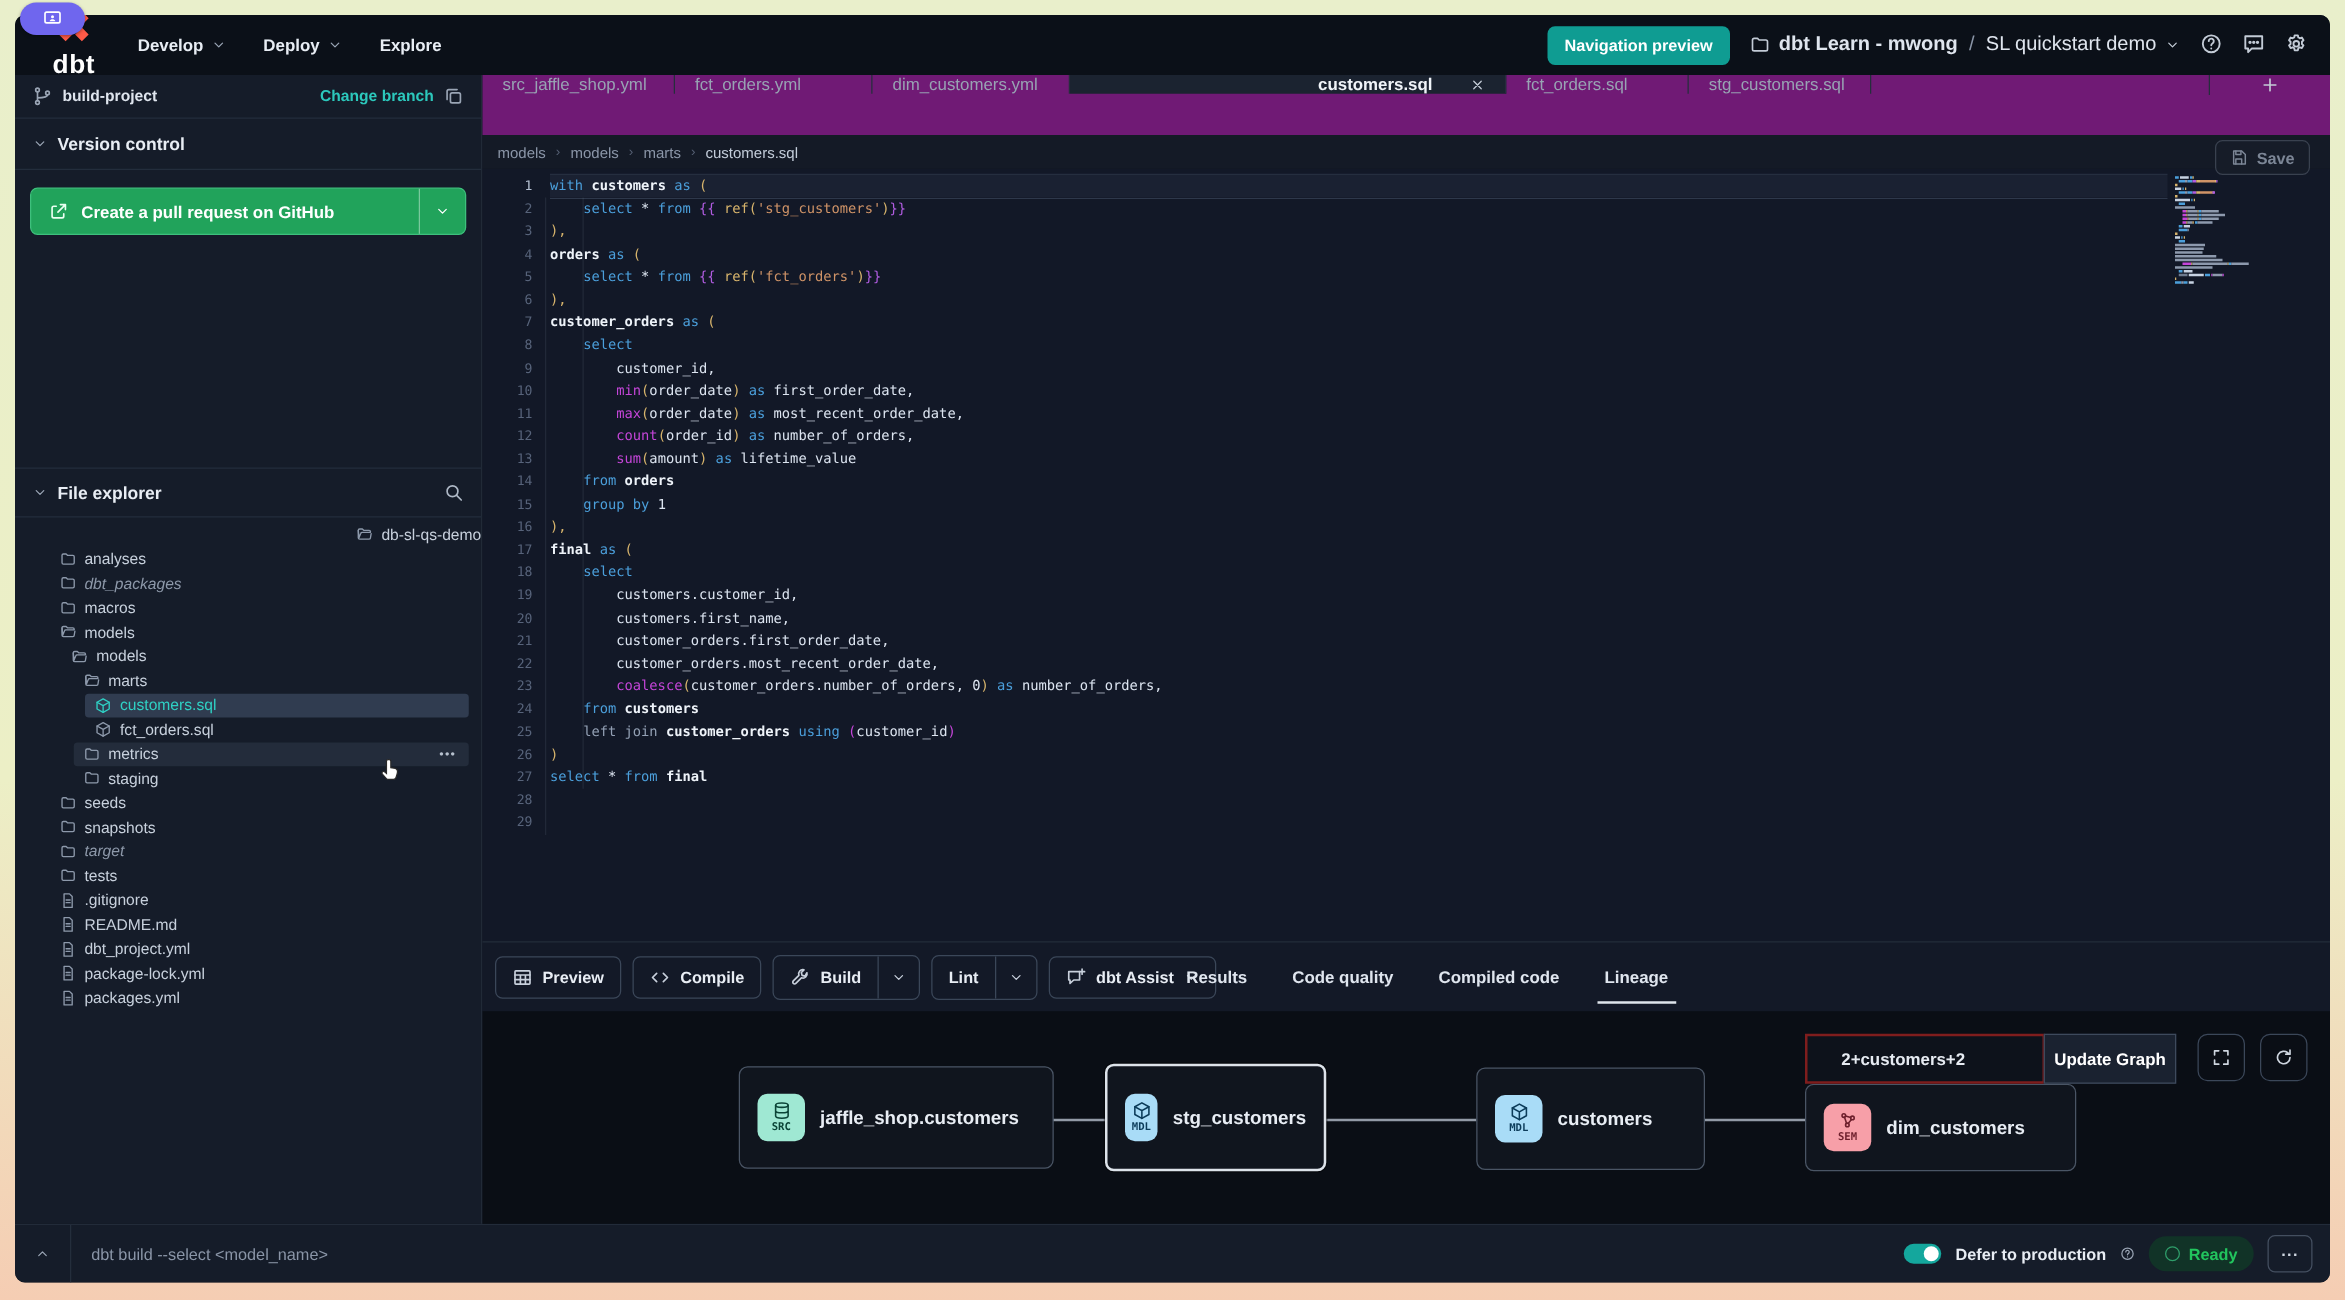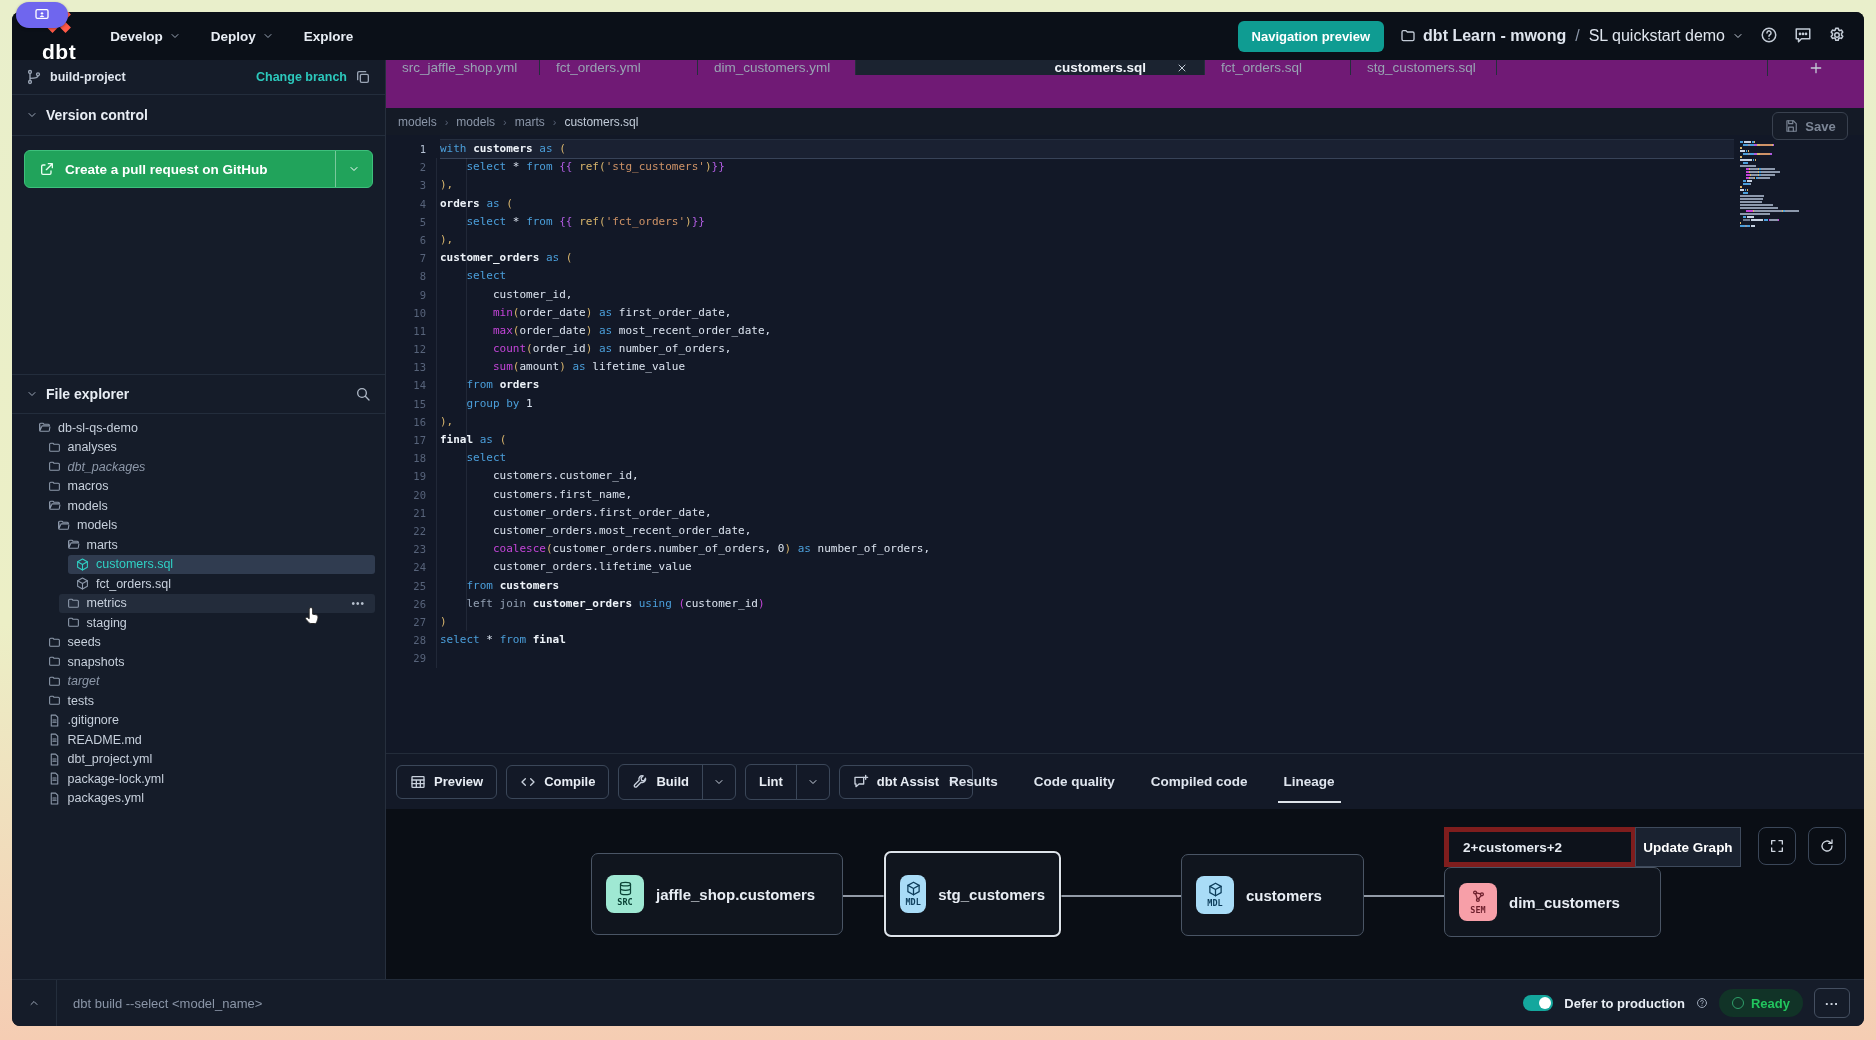--- a/index.html
+++ b/index.html
@@ -120,22 +120,22 @@
   .lineage{height:170px;flex:0 0 170px;background:#0a0e15;position:relative;}
   .lnode{position:absolute;background:#10151e;border:1px solid #4a5565;border-radius:7px;
     display:flex;align-items:center;gap:12px;padding:0 14px;cursor:pointer;}
   .lnode.sel{border:2px solid #dde3ea;box-shadow:0 0 0 1px rgba(0,0,0,.4);}
   .badge{width:38px;height:38px;border-radius:8px;display:flex;flex-direction:column;align-items:center;justify-content:center;gap:1px;}
   .badge svg{width:15px;height:15px;}
   .badge .blabel{font-size:8.5px;font-weight:bold;font-family:"DejaVu Sans Mono",monospace;}
   .lname{font-size:15px;font-weight:bold;color:#e8edf4;white-space:nowrap;}
   .edge{position:absolute;height:2px;background:#aab3c0;opacity:.85;}
   .lin-input{position:absolute;left:1058px;top:18px;width:192px;height:40px;box-sizing:border-box;
-    background:#0d121b;border:5px solid #7f1d1d;color:#e6ebf2;font-size:13.5px;font-weight:bold;
-    font-family:inherit;padding:0 14px;outline:none;}
+    background:#0d121b;border:2px solid #7f1d1d;color:#e6ebf2;font-size:13.5px;font-weight:bold;
+    font-family:inherit;padding:0 27px;outline:none;}
   .upd-btn{position:absolute;left:1249px;top:18px;width:106px;height:40px;background:#1a2230;
     border:1px solid #3e4a5c;color:#fff;font-size:13.5px;font-weight:bold;font-family:inherit;cursor:pointer;}
   .sq-btn{position:absolute;top:18px;width:38px;height:38px;background:transparent;border:1px solid #3b4759;
     border-radius:8px;color:#cfd6e0;display:flex;align-items:center;justify-content:center;cursor:pointer;}
   .sq-btn svg{width:16px;height:16px;}
   
   .statusbar{height:46px;flex:0 0 46px;background:#151c29;border-top:1px solid #222b39;
     display:flex;align-items:center;}
   .sb-caret{width:44px;height:100%;background:none;border:none;color:#9aa5b5;cursor:pointer;display:flex;align-items:center;justify-content:center;}
   .sb-div{width:1px;height:100%;background:#242e3c;}
@@ -292,21 +292,21 @@
           </span>
         <span>File explorer</span>
         <span class="ic search">
             <svg viewBox="0 0 24 24" fill="none" stroke="currentColor" stroke-width="2" stroke-linecap="round" stroke-linejoin="round">
               <circle cx="10.5" cy="10.5" r="6.5"></circle>
               <path d="M15.5 15.5 21 21"></path>
             </svg>
           </span>
       </div>
       <div class="tree" id="tree">
-          <div class="trow" style="padding-left: 26px;">
+          <div class="trow" style="padding-left: 26px; justify-content: flex-end;">
             <span class="ic tic">
               <svg viewBox="0 0 24 24" fill="none" stroke="currentColor" stroke-width="2" stroke-linecap="round" stroke-linejoin="round">
                 <path d="M3 6a2 2 0 0 1 2-2h4l2 2h8a2 2 0 0 1 2 2v1H8.6a2 2 0 0 0-1.9 1.4L4 17z"></path>
                 <path d="M3 6v11a2 2 0 0 0 2 2h14a2 2 0 0 0 2-2l1-6"></path>
               </svg>
             </span>
             <span class="tlabel">db-sl-qs-demo</span>
           </div>
           <div class="trow" style="padding-left: 35.5px;">
             <span class="ic tic">
@@ -574,21 +574,20 @@
             <div class="cl"><span class="tok-t">    </span><span class="tok-k">from</span><span class="tok-t"> </span><span class="tok-n">orders</span></div>
             <div class="cl"><span class="tok-t">    </span><span class="tok-k">group by</span><span class="tok-t"> 1</span></div>
             <div class="cl"><span class="tok-b">),</span></div>
             <div class="cl"><span class="tok-n">final</span><span class="tok-t"> </span><span class="tok-k">as</span><span class="tok-t"> </span><span class="tok-b">(</span></div>
             <div class="cl"><span class="tok-t">    </span><span class="tok-k">select</span></div>
             <div class="cl"><span class="tok-t">        customers.customer_id,</span></div>
             <div class="cl"><span class="tok-t">        customers.first_name,</span></div>
             <div class="cl"><span class="tok-t">        customer_orders.first_order_date,</span></div>
             <div class="cl"><span class="tok-t">        customer_orders.most_recent_order_date,</span></div>
             <div class="cl"><span class="tok-t">        </span><span class="tok-f">coalesce</span><span class="tok-b">(</span><span class="tok-t">customer_orders.number_of_orders, 0</span><span class="tok-b">)</span><span class="tok-t"> </span><span class="tok-k">as</span><span class="tok-t"> number_of_orders,</span></div>
-            <div class="cl"><span class="tok-t">        customer_orders.lifetime_value</span></div>
             <div class="cl"><span class="tok-t">    </span><span class="tok-k">from</span><span class="tok-t"> </span><span class="tok-n">customers</span></div>
             <div class="cl"><span class="tok-t">    </span><span class="tok-d">left join</span><span class="tok-t"> </span><span class="tok-n">customer_orders</span><span class="tok-t"> </span><span class="tok-k">using</span><span class="tok-t"> </span><span class="tok-f">(</span><span class="tok-t">customer_id</span><span class="tok-f">)</span></div>
             <div class="cl"><span class="tok-b">)</span></div>
             <div class="cl"><span class="tok-k">select</span><span class="tok-t"> * </span><span class="tok-k">from</span><span class="tok-t"> </span><span class="tok-n">final</span></div>
           </div>
         <div class="vguide" style="left:50px;height:510px;"></div>
         <div class="vguide" style="left:80px;height:473px;"></div>
         <div class="minimap" id="minimap">
             <div class="mm-row">
               <span class="mm-k" style="width: 3.2px;"></span>

